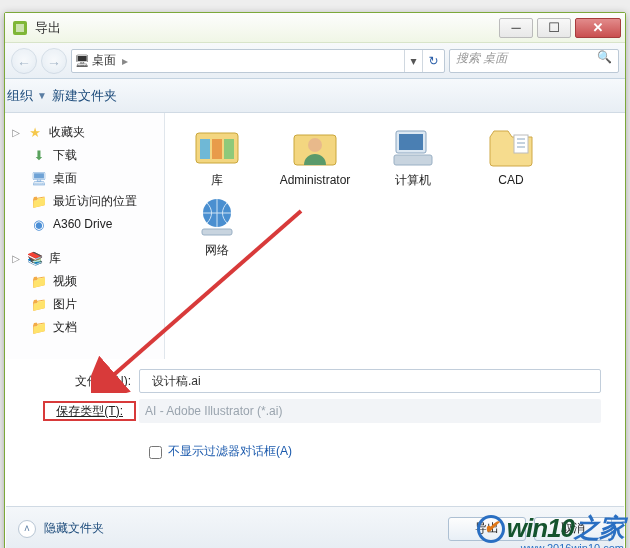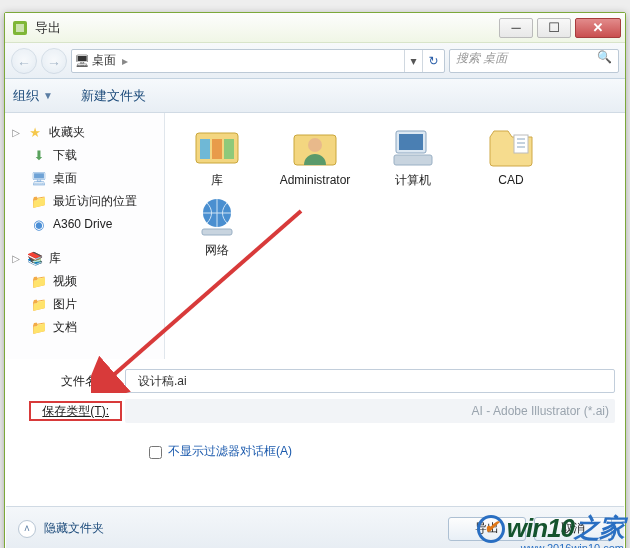--- a/index.html
+++ b/index.html
@@ -17,21 +17,21 @@
 .navbtn { width: 26px; height: 26px; border: 1px solid #b6c5d4; border-radius: 50%; background: radial-gradient(#fff,#dbe6f0); display: flex; align-items: center; justify-content: center; color: #5b7a99; font-size: 14px; }
 .navbtn.disabled { opacity: .5; }
 .breadcrumb { flex: 1; height: 24px; border: 1px solid #bcc9d6; background: #fff; display: flex; align-items: center; font-size: 12px; color: #333; border-radius: 2px; }
 .breadcrumb .bcicon { width: 20px; text-align: center; }
 .breadcrumb .sep { color: #888; padding: 0 6px; }
 .breadcrumb .ddbtn { width: 18px; text-align: center; color: #555; border-left: 1px solid #d0d8e0; height: 100%; line-height: 22px; margin-left: auto; }
 .breadcrumb .refresh { width: 22px; text-align: center; color: #2a5ea8; border-left: 1px solid #d0d8e0; height: 100%; line-height: 22px; }
 .searchbox { width: 170px; height: 24px; border: 1px solid #bcc9d6; background: #fff; display: flex; font-size: 12px; color: #999; border-radius: 2px; padding: 0 6px; font-style: italic; }
 .searchbox .sicon { margin-left: auto; font-style: normal; color: #4d79b3; }
 
-.toolbar { height: 34px; background: linear-gradient(#f6f9fc,#e8eef4); border-bottom: 1px solid #d0dae4; display: flex; align-items: center; padding: 0 8px; gap: 28px; font-size: 13px; color: #1b4a7a; }
+.toolbar { height: 34px; background: linear-gradient(#f6f9fc,#e8eef4); border-bottom: 1px solid #d0dae4; display: flex; align-items: center; padding: 0 2px; gap: 5px; font-size: 13px; color: #1b4a7a; }
 .toolbar .tbtn { display: flex; align-items: center; gap: 4px; }
 .toolbar .tdd { font-size: 10px; color: #5a7da3; }
 
 .body { display: flex; height: 246px; }
 .sidebar { width: 160px; border-right: 1px solid #e0e6ec; padding: 8px 4px; overflow: hidden; background: #fdfdfe; }
 .tv-item { display: flex; align-items: center; font-size: 12px; color: #222; padding: 3px 2px; gap: 6px; }
 .tv-item .arrow { width: 10px; color: #888; font-size: 10px; text-align: center; }
 .tv-item.indent { padding-left: 22px; }
 .ico16 { width: 16px; height: 16px; display: inline-flex; align-items: center; justify-content: center; font-size: 13px; }
 .favstar { color: #f5c84c; }
@@ -43,24 +43,24 @@
 .folder-y { color: #f0c050; }
 
 .content { flex: 1; padding: 10px 12px; display: flex; flex-wrap: wrap; align-content: flex-start; gap: 6px 18px; position: relative; overflow: hidden; }
 .fitem { width: 80px; display: flex; flex-direction: column; align-items: center; font-size: 12px; color: #222; gap: 2px; text-align: center; }
 .fitem .big { width: 56px; height: 48px; display: flex; align-items: center; justify-content: center; }
 .fitem .label { line-height: 14px; word-break: break-all; }
 
 .arrow-annot { position: absolute; left: 86px; top: 190px; width: 220px; height: 190px; pointer-events: none; z-index: 50; }
 
 .form { padding: 4px 10px 10px 18px; }
-.frow { display: flex; align-items: center; margin: 6px 0; gap: 8px; }
+.frow { display: flex; align-items: center; margin: 6px 14px; gap: 8px; }
 .frow .flabel { width: 94px; text-align: right; font-size: 12px; color: #222; }
 .frow .finput { flex: 1; height: 24px; border: 1px solid #c2cedb; background: #fff; font-size: 12px; padding: 0 12px; color: #333; border-radius: 2px; }
-.frow .ftype { flex: 1; height: 24px; background: #f2f4f7; font-size: 12px; padding: 0 6px; color: #9aa4ae; border-radius: 2px; display: flex; align-items: center; justify-content: flex-end; }
+.frow .ftype { flex: 1; height: 24px; background: #f2f4f7; font-size: 12px; padding: 0 6px; color: #9aa4ae; border-radius: 2px; display: flex; align-items: center; }
 .highlight-box { border: 2px solid #d83a3a; padding: 1px 11px; margin: -3px -5px; text-decoration: underline; }
 
 .checkrow { display: flex; align-items: center; font-size: 12px; color: #1b5aad; gap: 6px; margin: 20px 0 0 126px; }
 .checkrow input { margin-top: 2px; }
 
 .footer { position: absolute; left: 1px; right: 1px; bottom: 1px; height: 44px; background: linear-gradient(#f4f7fa,#e7edf3); border-top: 1px solid #d0dae4; display: flex; align-items: center; padding: 0 12px; font-size: 12px; color: #1b4a7a; }
 .footer .fexpand { width: 18px; height: 18px; border: 1px solid #b8c6d4; border-radius: 50%; background: #fff; display: flex; align-items: center; justify-content: center; font-size: 10px; margin-right: 8px; color: #5a7da3; }
 .footer .fbtn { width: 78px; height: 24px; border: 1px solid #adc0d3; background: linear-gradient(#fdfdfd,#e8eff6); border-radius: 3px; margin-left: 8px; font-size: 12px; color: #222; }
 .footer .spacer { flex: 1; }
 

